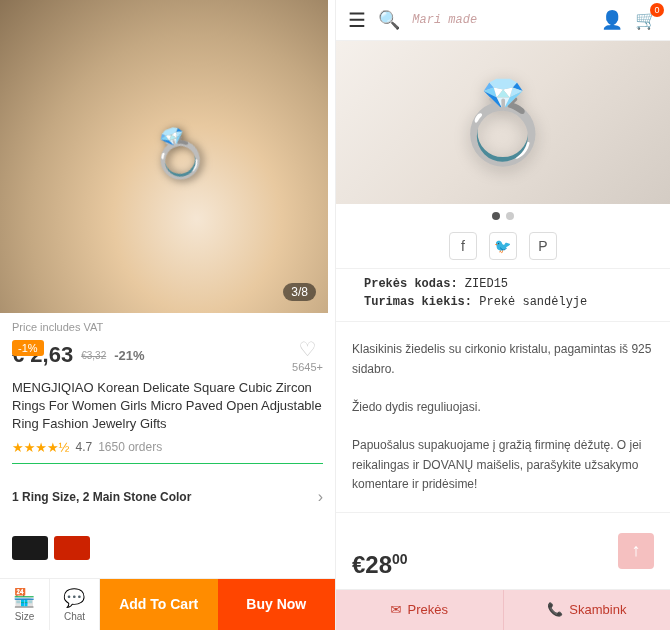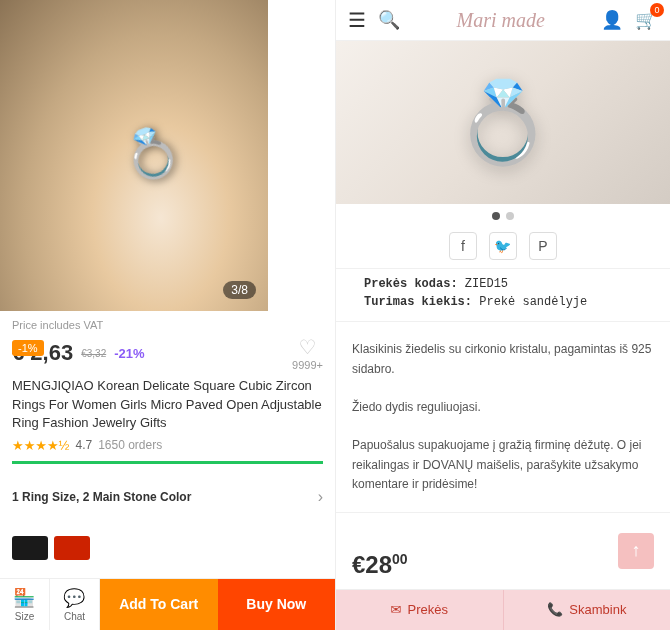--- a/index.html
+++ b/index.html
@@ -16,21 +16,21 @@
     .left-panel {
       width: 335px;
       height: 630px;
       display: flex;
       flex-direction: column;
       background: #fff;
       position: relative;
     }
 
     .product-image-main {
-      width: 268px;
+      width: 328px;
       height: 335px;
       background: linear-gradient(135deg, #2c2c2c 0%, #4a4a4a 30%, #8b7355 60%, #d4c5a9 100%);
       position: relative;
       overflow: hidden;
     }
 
     .product-image-main::before {
       content: '';
       position: absolute;
       bottom: 60px;
@@ -109,21 +109,21 @@
     }
 
     .original-price {
       font-size: 10px;
       color: #999;
       text-decoration: line-through;
     }
 
     .discount-pct {
       font-size: 13px;
-      color: #8b5cf6;
+      color: #737373;
       font-weight: bold;
     }
 
     .wishlist-icon {
       margin-left: auto;
       display: flex;
       flex-direction: column;
       align-items: center;
       color: #999;
       font-size: 11px;
@@ -161,21 +161,21 @@
     .orders-num {
       font-size: 12px;
       color: #999;
     }
 
     .variant-row {
       display: flex;
       align-items: center;
       justify-content: space-between;
       padding: 24px 0;
-      border-top: 3px solid #22c55e;
+      border-top: 1px solid #22c55e;
       margin-bottom: 6px;
     }
 
     .variant-label {
       font-size: 12px;
       font-weight: bold;
       color: #333;
     }
 
     .variant-arrow {
@@ -257,23 +257,22 @@
       align-items: center;
       padding: 8px 12px;
       border-bottom: 1px solid #f0f0f0;
       gap: 12px;
     }
 
     .nav-hamburger { font-size: 20px; color: #333; cursor: pointer; }
     .nav-search { font-size: 18px; color: #333; cursor: pointer; }
     .nav-brand {
       flex: 1;
-      text-align: center;
-      font-family: Liberation Serif, serif;
-      font-size: 20px;
+      font-family: Liberation Mono, monospace;
+      font-size: 12px;
       color: #c9a0a0;
       font-style: italic;
     }
     .nav-user { font-size: 18px; color: #333; }
     .nav-cart-wrapper { position: relative; }
     .nav-cart { font-size: 18px; color: #333; }
     .cart-badge {
       position: absolute;
       top: -6px;
       right: -6px;
@@ -443,21 +442,21 @@
 
   <div class="product-info">
     <div class="vat-text">Price includes VAT</div>
 
     <div class="price-row">
       <span class="current-price">€ 2,63</span>
       <span class="original-price">€3,32</span>
       <span class="discount-pct">-21%</span>
       <div class="wishlist-icon">
         <span class="heart-icon">♡</span>
-        <span>9999+</span>
+        <span>5645+</span>
       </div>
     </div>
 
     <div class="product-title">MENGJIQIAO Korean Delicate Square Cubic Zircon Rings For Women Girls Micro Paved Open Adjustable Ring Fashion Jewelry Gifts</div>
 
     <div class="rating-row">
       <span class="stars">★★★★½</span>
       <span class="rating-num">4.7</span>
       <span class="orders-num">1650 orders</span>
     </div>

